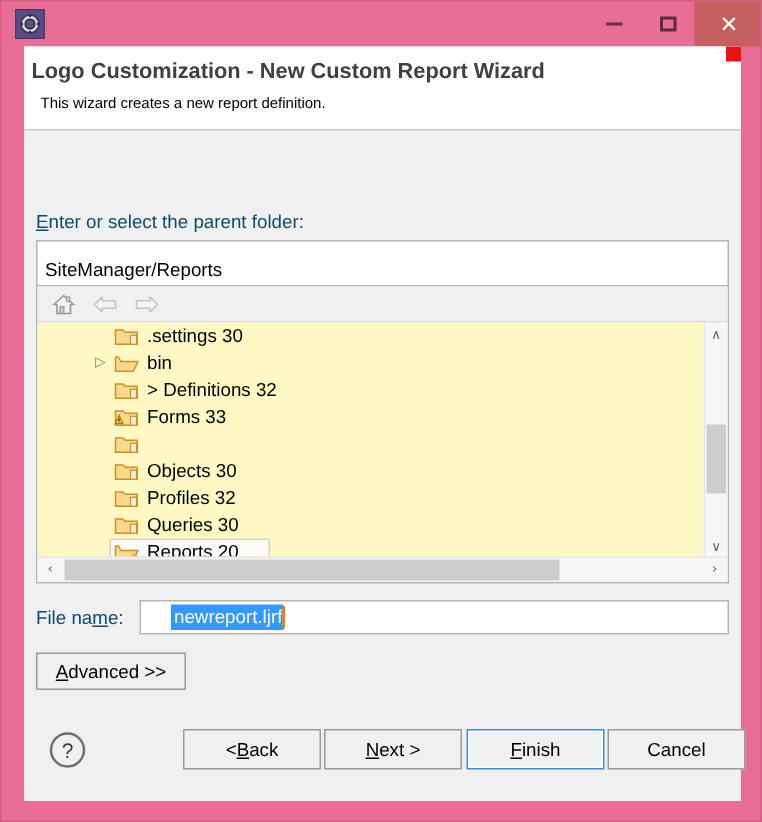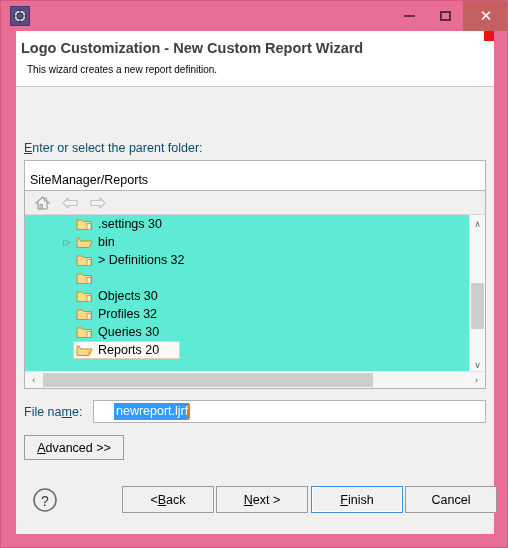--- a/index.html
+++ b/index.html
@@ -190,21 +190,21 @@
     align-items: center;
     justify-content: center;
   }
 
   .tree-scroll {
     position: absolute;
     left: 0; top: 24px;
     width: 444px;
     height: 158px;
     overflow: hidden;
-    background: #5eead4;
+    background: #fef9c3;
   }
   .tree-row {
     position: relative;
     height: 18px;
     display: flex;
     align-items: center;
     font-size: 12.5px;
     color: #000000;
     white-space: nowrap;
     box-sizing: border-box;
@@ -463,20 +463,32 @@
             <span class="twisty"></span>
             <span class="ficon">
               <svg width="17" height="14" viewBox="0 0 17 14">
                 <path d="M1 3 L1 12.5 L15.5 12.5 L15.5 4.5 L7.5 4.5 L6 3 Z" fill="#fbd88a" stroke="#c9902b" stroke-width="1"></path>
                 <rect x="11" y="6.5" width="4" height="6" fill="#f6efdf" stroke="#c9902b" stroke-width="0.8"></rect>
               </svg>
             </span>
             <span class="tlabel">&gt; Definitions 32</span>
           </div>
 
+          <div class="tree-row">
+            <span class="twisty"></span>
+            <span class="ficon">
+              <svg width="17" height="14" viewBox="0 0 17 14">
+                <path d="M1 3 L1 12.5 L15.5 12.5 L15.5 4.5 L7.5 4.5 L6 3 Z" fill="#fbd88a" stroke="#c9902b" stroke-width="1"></path>
+                <rect x="11" y="6.5" width="4" height="6" fill="#f6efdf" stroke="#c9902b" stroke-width="0.8"></rect>
+                <path d="M3.4 6 L6 11.4 L0.8 11.4 Z" fill="#f3c23b" stroke="#a07a18" stroke-width="0.8"></path>
+                <rect x="3.05" y="8" width="0.8" height="2" fill="#5a4208"></rect>
+              </svg>
+            </span>
+            <span class="tlabel">Forms 33</span>
+          </div>
 
           <div class="tree-row">
             <span class="twisty"></span>
             <span class="ficon">
               <svg width="17" height="14" viewBox="0 0 17 14">
                 <path d="M1 3 L1 12.5 L15.5 12.5 L15.5 4.5 L7.5 4.5 L6 3 Z" fill="#fbd88a" stroke="#c9902b" stroke-width="1"></path>
                 <rect x="11" y="6.5" width="4" height="6" fill="#f6efdf" stroke="#c9902b" stroke-width="0.8"></rect>
               </svg>
             </span>
           </div>

